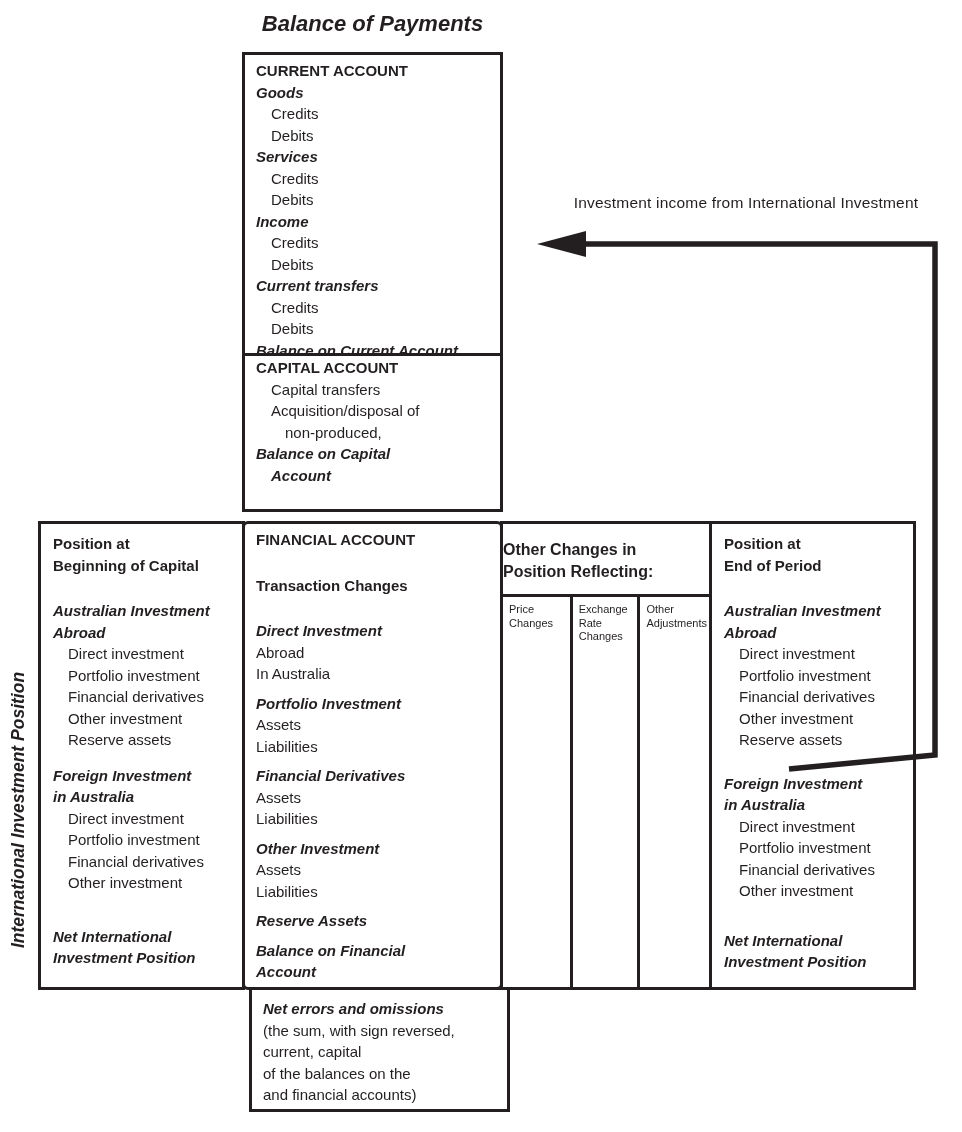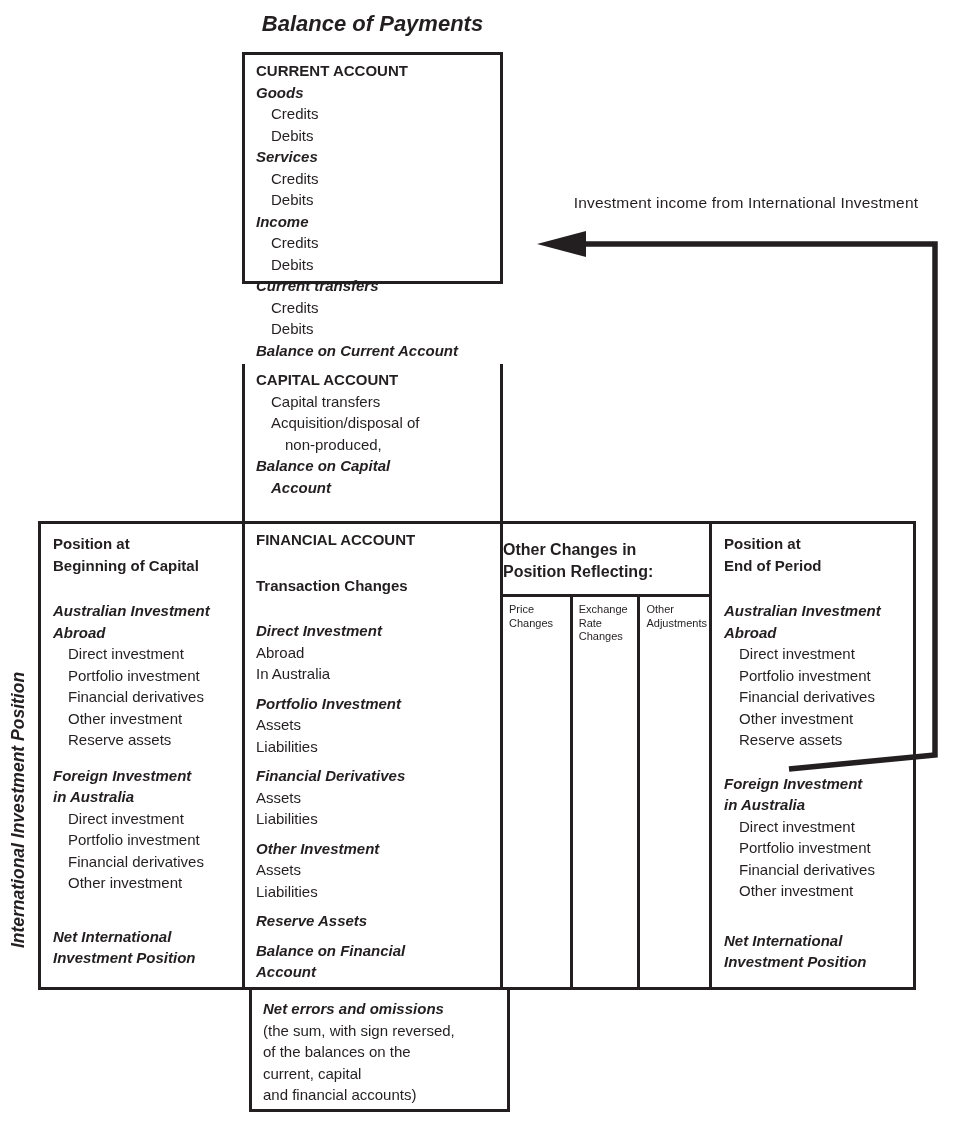--- a/index.html
+++ b/index.html
@@ -19,24 +19,24 @@
   .s-bi { font-weight:bold; font-style:italic; }
   .s-p { font-weight:normal; }
   .i-1 { padding-left:15px; }
   .i-2 { padding-left:29px; }
 
   .title {
     position:absolute; left:242px; top:11px; width:261px;
     text-align:center; font-size:22px; font-weight:bold; font-style:italic;
   }
 
-  #box-current   { left:242px; top:52px;  width:261px; height:232px; padding:5px 6px 0 11px; }
-  #box-capital   { left:242px; top:364px; width:261px; height:160px; padding:5px 6px 0 11px; border-top:none; }
+  #box-current   { left:242px; top:52px;  width:261px; height:304px; padding:5px 6px 0 11px; }
+  #box-capital   { left:242px; top:352px; width:261px; height:160px; padding:5px 6px 0 11px; border-top:none; }
   #box-left      { left:38px;  top:521px; width:207px; height:469px; padding:9px 6px 0 12px; }
-  #box-financial { left:242px; top:521px; width:261px; height:469px; padding:5px 6px 0 11px; }
+  #box-financial { left:242px; top:521px; width:261px; height:469px; padding:5px 6px 0 11px;border-radius:6px; }
   #box-other     { left:500px; top:521px; width:212px; height:469px; padding:0; }
   #box-end       { left:709px; top:521px; width:207px; height:469px; padding:9px 6px 0 12px; }
   #box-net       { left:249px; top:987px; width:261px; height:125px; padding:8px 6px 0 11px; }
 
   .oc-header {
     height:73px; border-bottom:3px solid var(--ink);
     text-align:left; font-weight:bold; font-size:16px; line-height:22px;
     padding-top:15px; box-sizing:border-box;
   }
   .oc-cols { display:flex; height:calc(100% - 73px); }
@@ -108,22 +108,22 @@
       <div class="ln s-p">Assets</div>
       <div class="ln s-p">Liabilities</div>
       <div class="ln s-bi" style="margin-top: 8px;">Reserve Assets</div>
       <div class="ln s-bi" style="margin-top: 8px;">Balance on Financial</div>
       <div class="ln s-bi">Account</div>
     </div>
 
   <div class="box" id="box-net">
       <div class="ln s-bi">Net errors and omissions</div>
       <div class="ln s-p">(the sum, with sign reversed,</div>
+      <div class="ln s-p">current, capital</div>
       <div class="ln s-p">of the balances on the</div>
-      <div class="ln s-p">current, capital</div>
       <div class="ln s-p">and financial accounts)</div>
     </div>
 
   <div class="box" id="box-left">
       <div class="ln s-b">Position at</div>
       <div class="ln s-b">Beginning of Capital</div>
       <div class="ln s-bi" style="margin-top: 24px;">Australian Investment</div>
       <div class="ln s-bi">Abroad</div>
       <div class="ln s-p i-1">Direct investment</div>
       <div class="ln s-p i-1">Portfolio investment</div>

